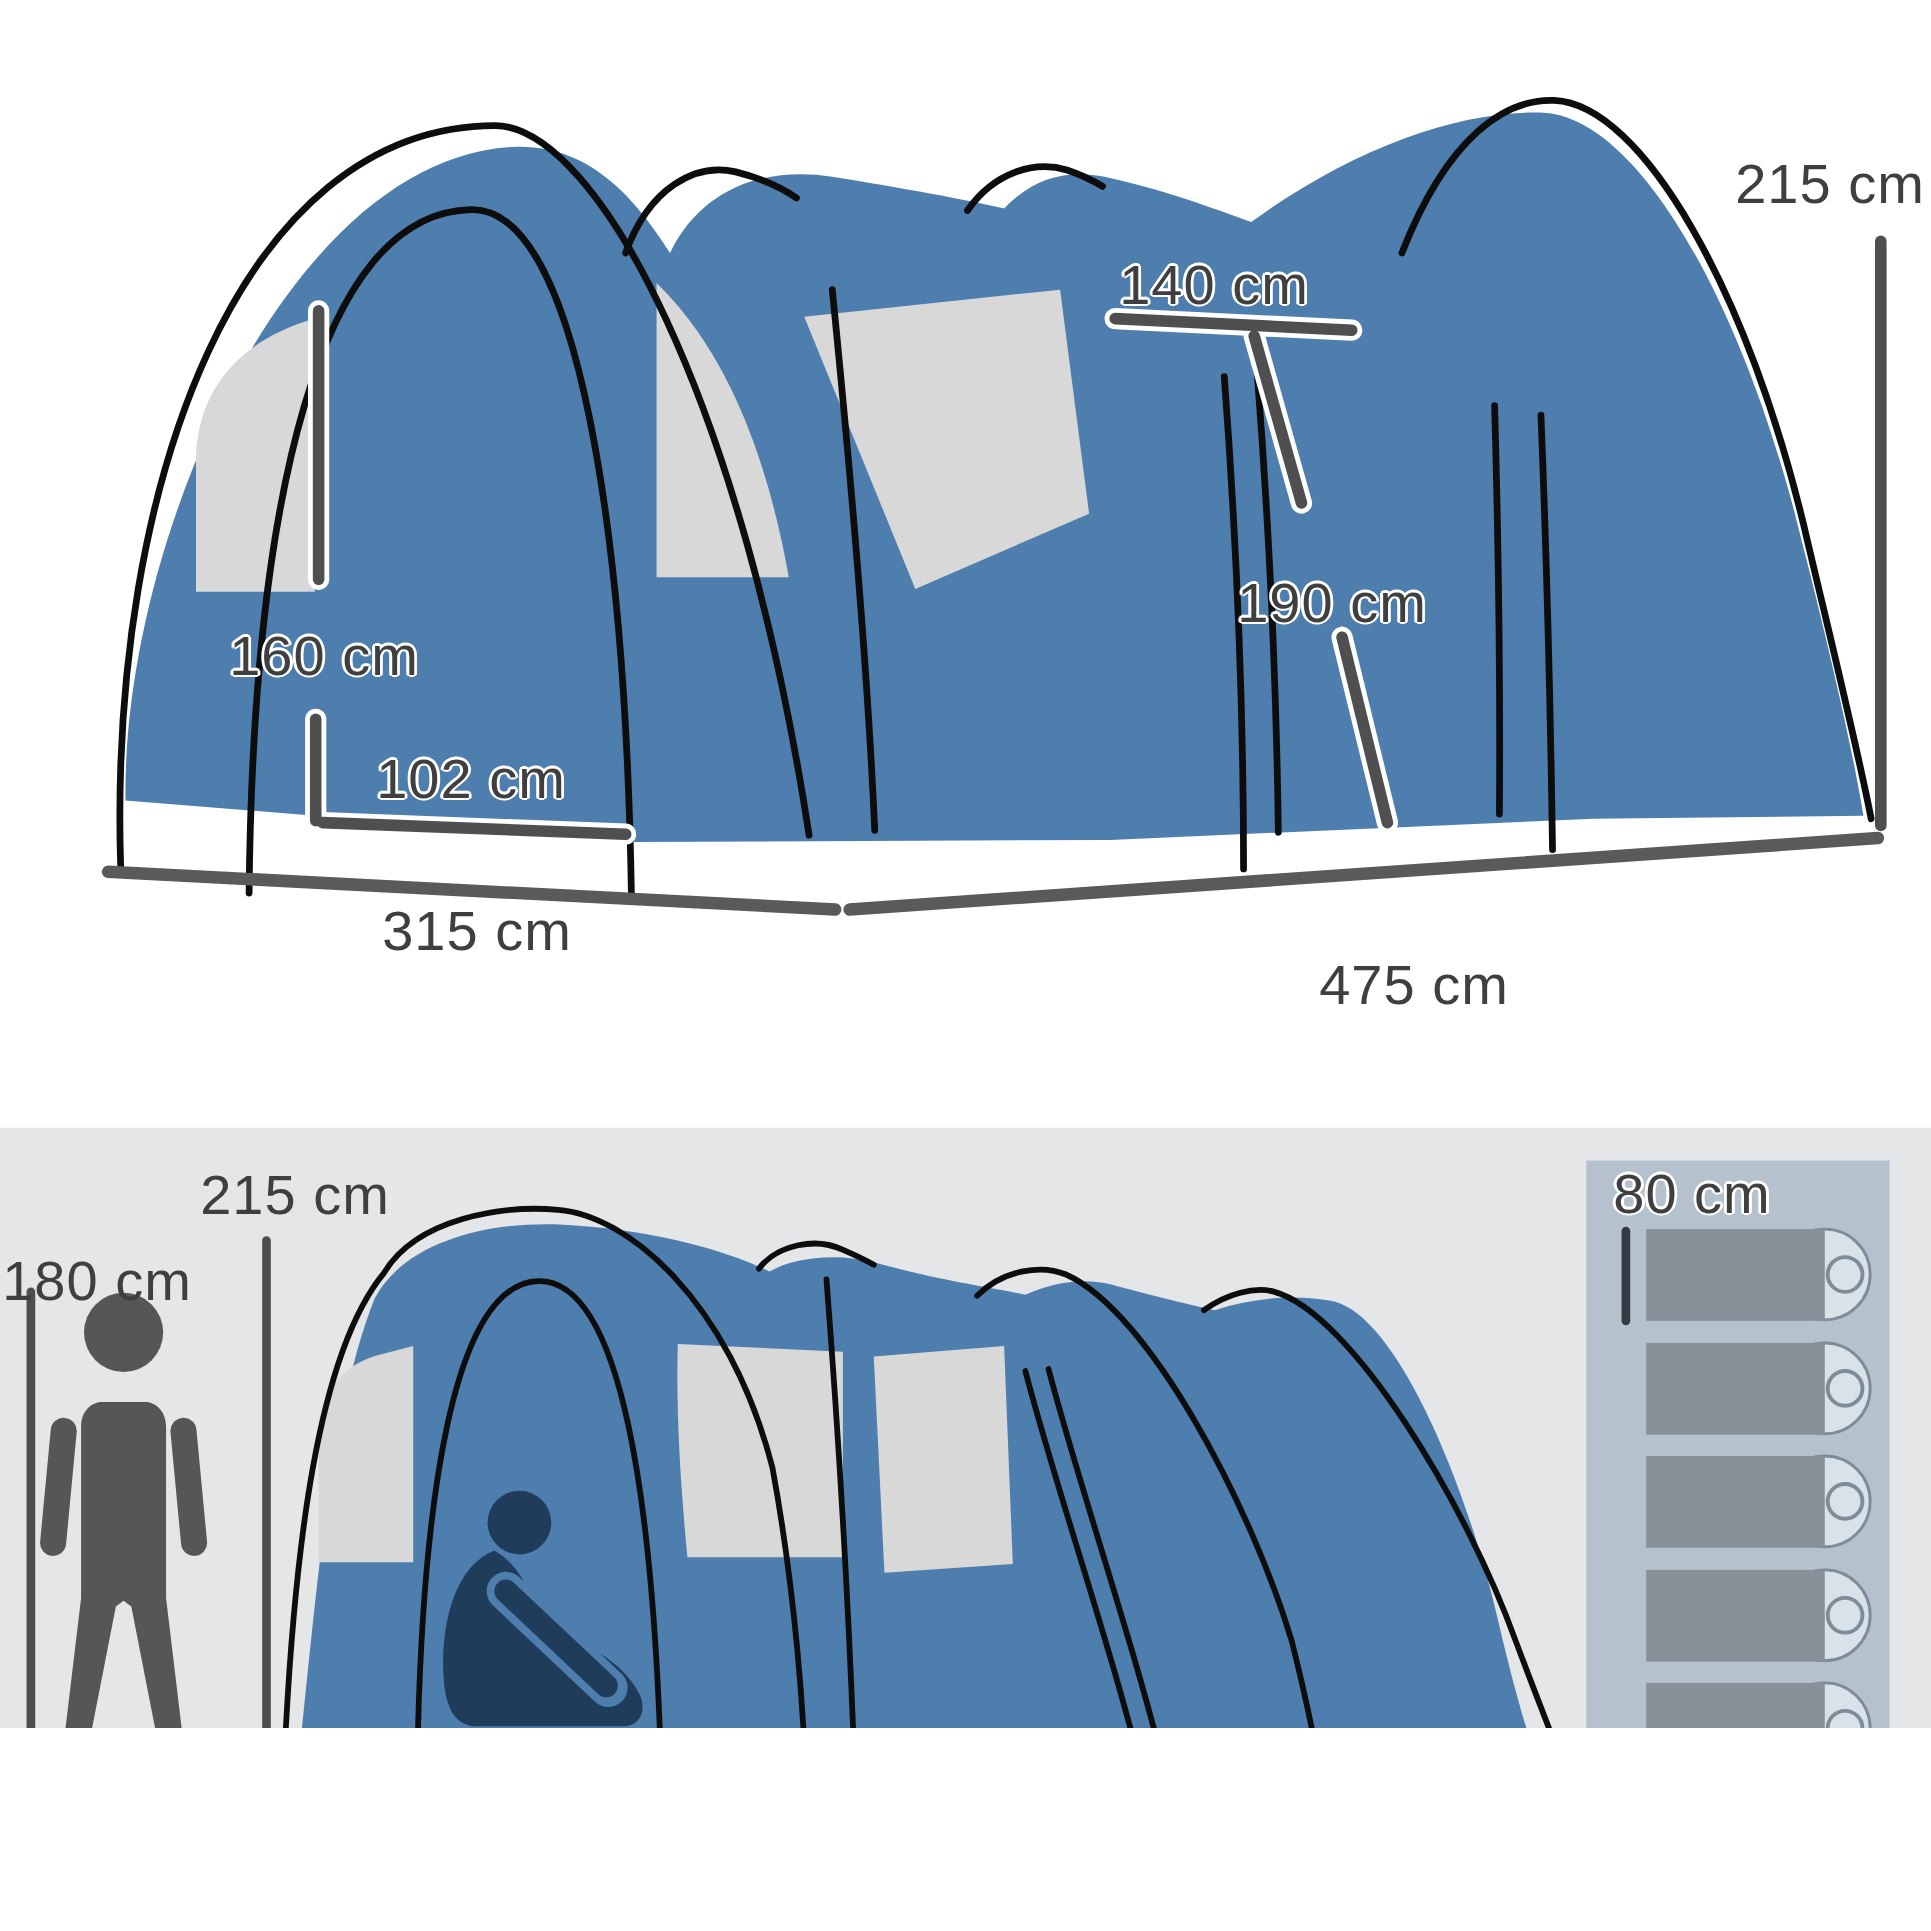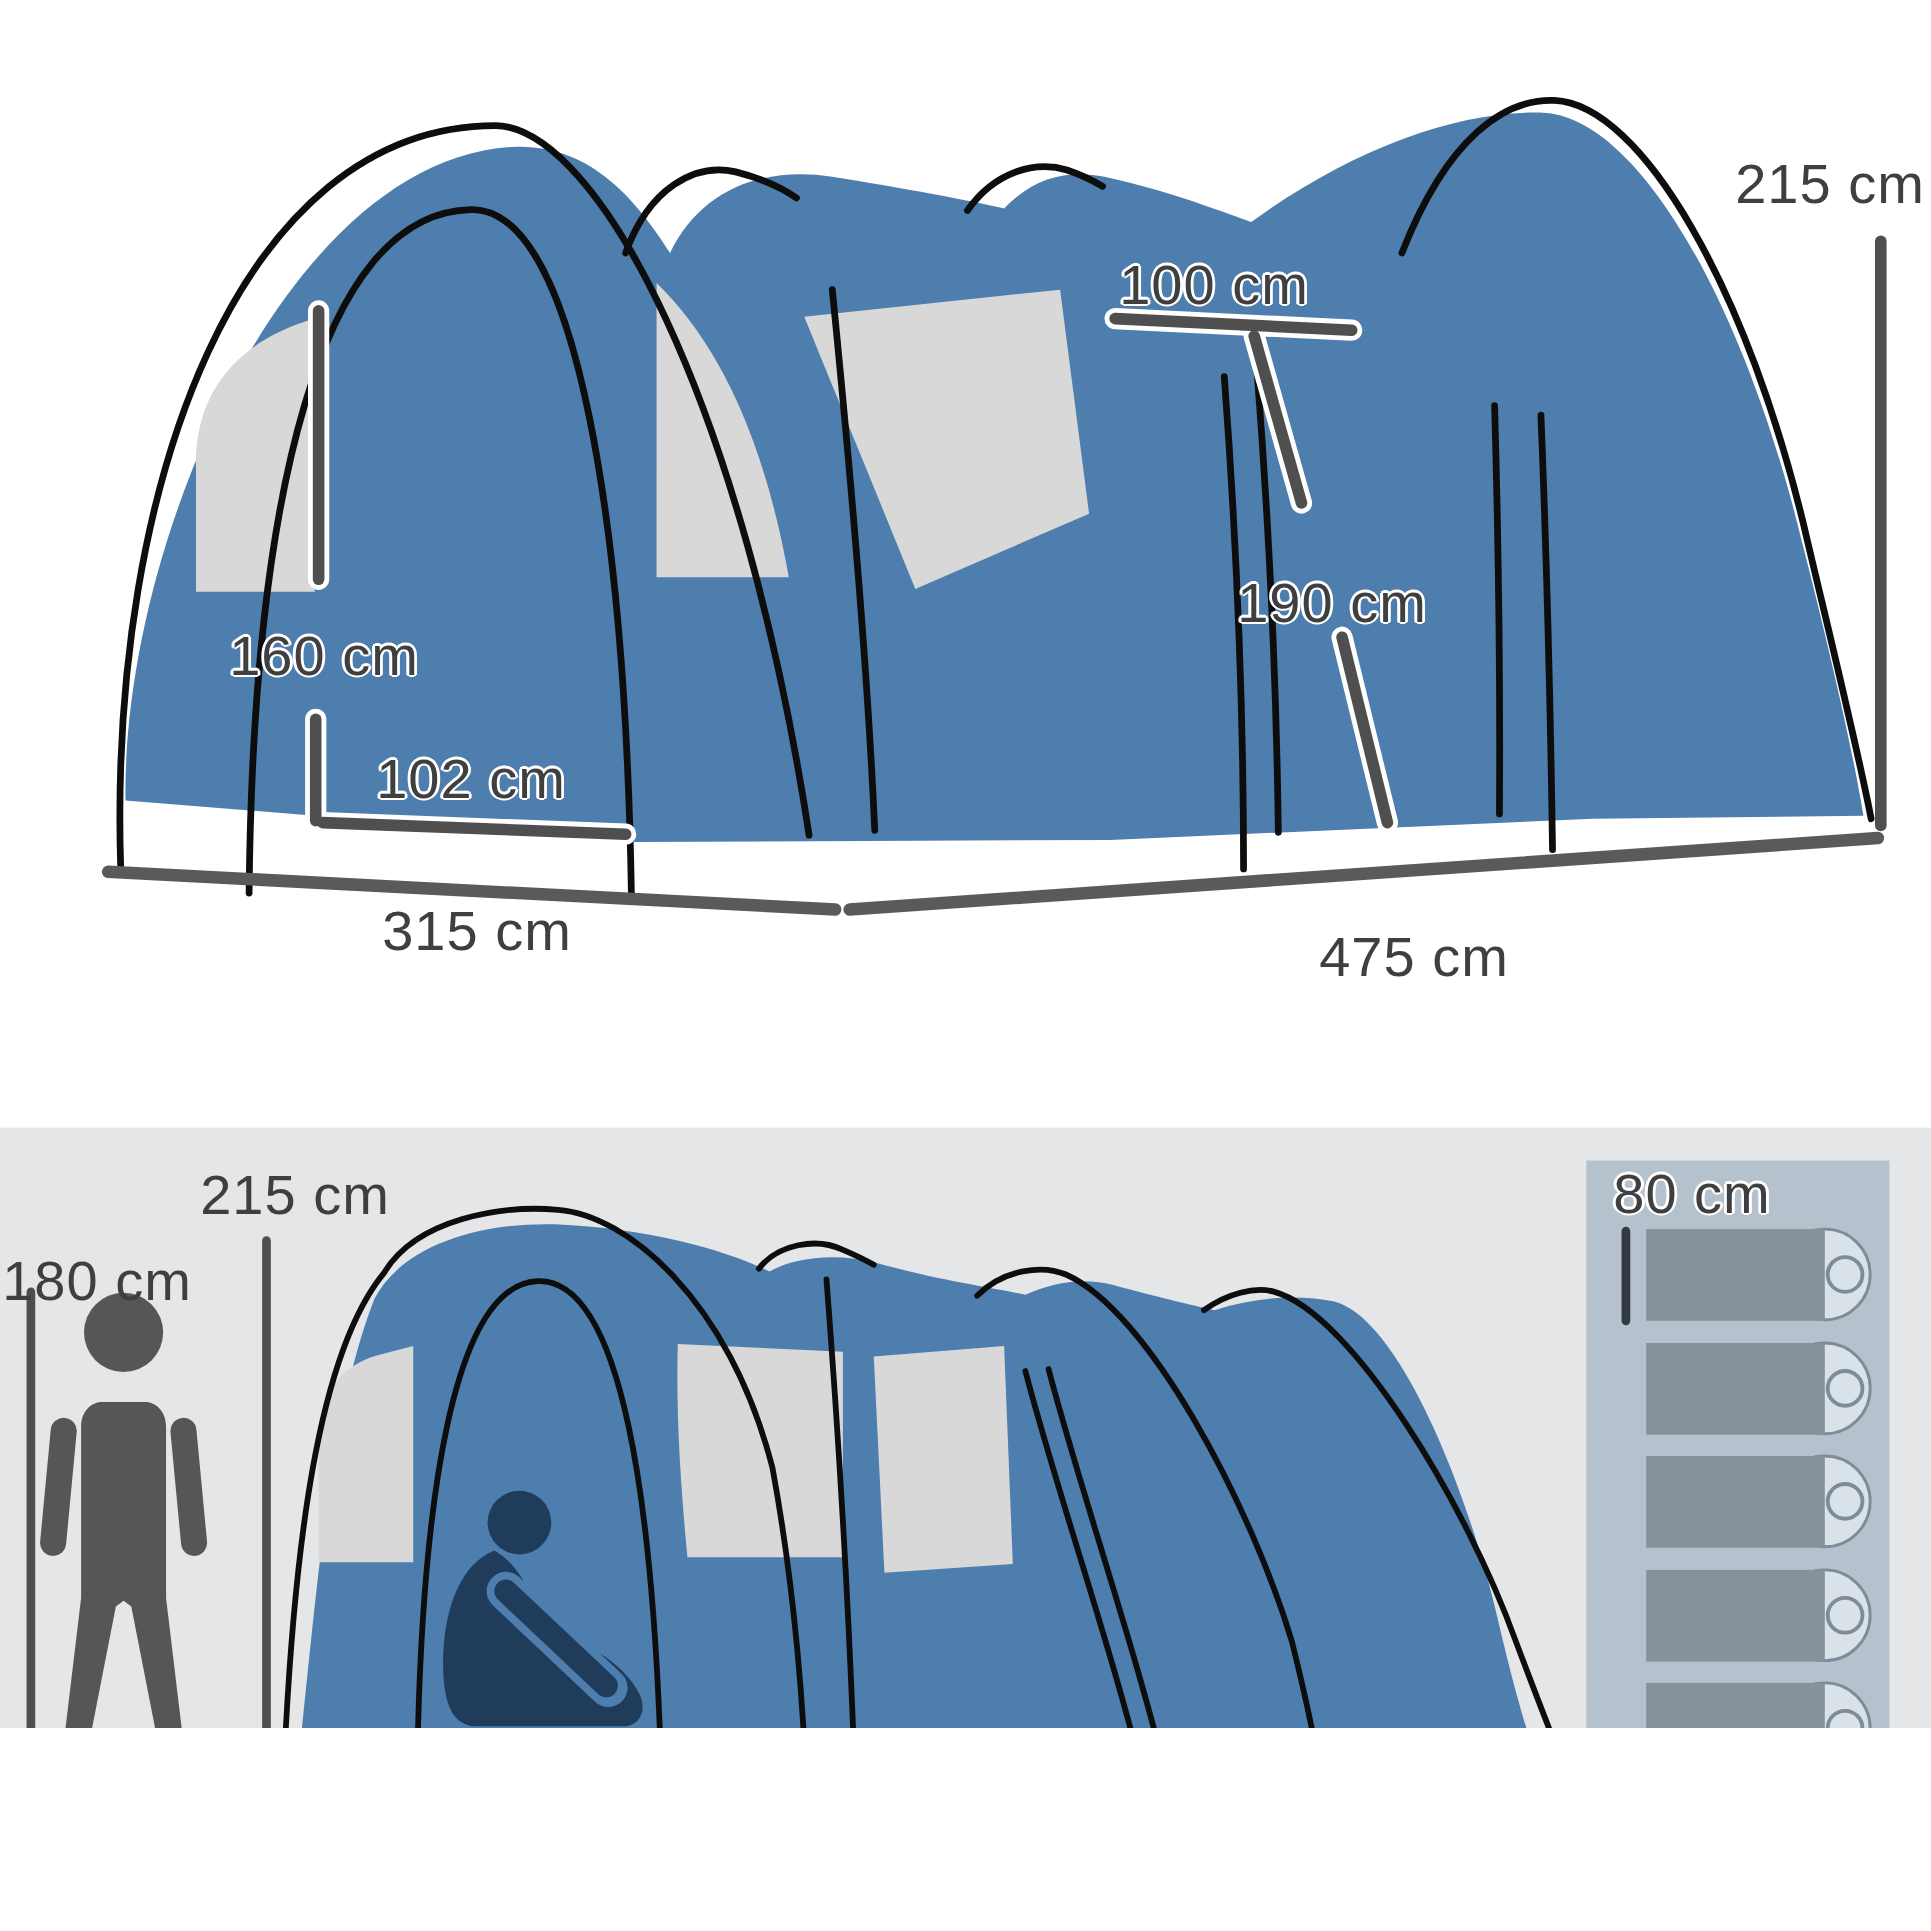--- a/index.html
+++ b/index.html
@@ -155,24 +155,24 @@
         <g>
           <circle cx="1890" cy="1908" r="47" fill="#D9E2E9" stroke="#7E8C98" stroke-width="3"></circle>
           <rect x="1705" y="1861" width="185" height="95" fill="#87919A"></rect>
           <circle cx="1911" cy="1908" r="18" fill="#D9E2E9" stroke="#7E8C98" stroke-width="4"></circle>
         </g>
       </g>
     </g>
   </svg>
 
   <div class="dim-label" style="left:1830px;top:183px;">215 cm</div>
-  <div class="dim-label halo" style="left:1214px;top:284px;">100 cm</div>
+  <div class="dim-label halo" style="left:1214px;top:284px;">140 cm</div>
   <div class="dim-label halo" style="left:1332px;top:602px;">190 cm</div>
   <div class="dim-label halo" style="left:324px;top:655px;">160 cm</div>
   <div class="dim-label halo" style="left:471px;top:778px;">102 cm</div>
   <div class="dim-label" style="left:477px;top:930px;">315 cm</div>
-  <div class="dim-label" style="left:1414px;top:956px;">475 cm</div>
+  <div class="dim-label" style="left:1414px;top:984px;">475 cm</div>
 
   <div class="dim-label" style="left:295px;top:1194px;">215 cm</div>
   <div class="dim-label" style="left:97px;top:1280px;">180 cm</div>
   <div class="dim-label halo" style="left:1692px;top:1193px;">80 cm</div>
 </div>
 
 
 </body></html>

